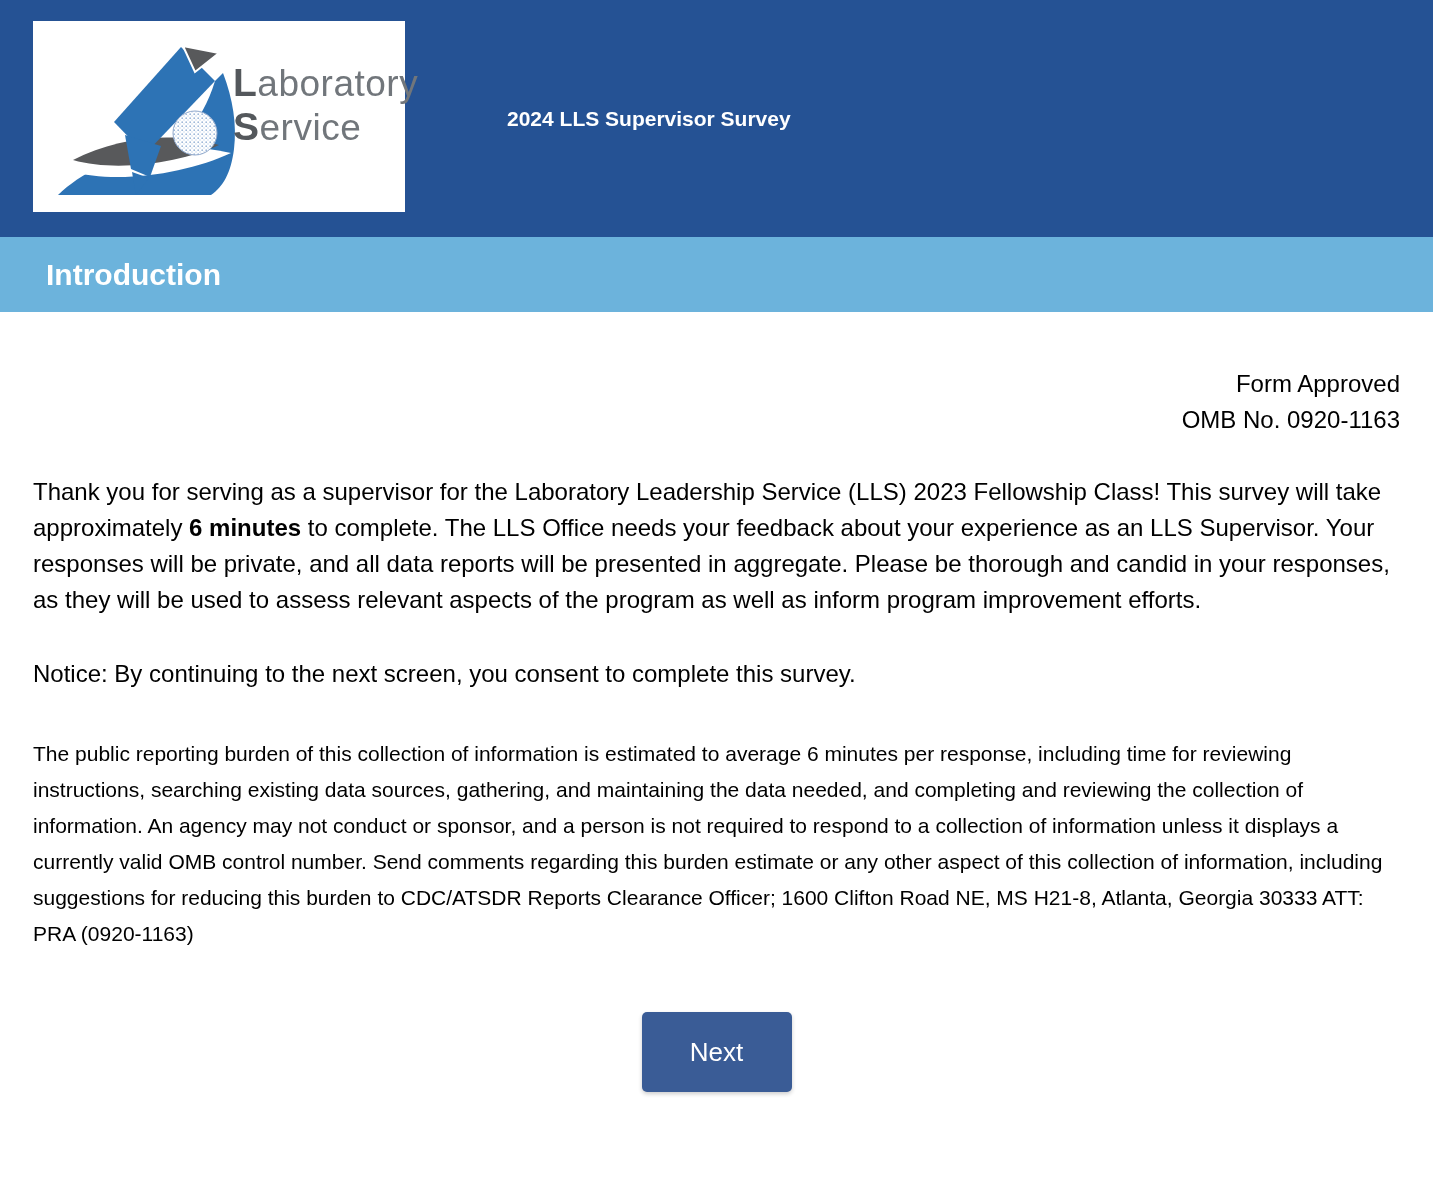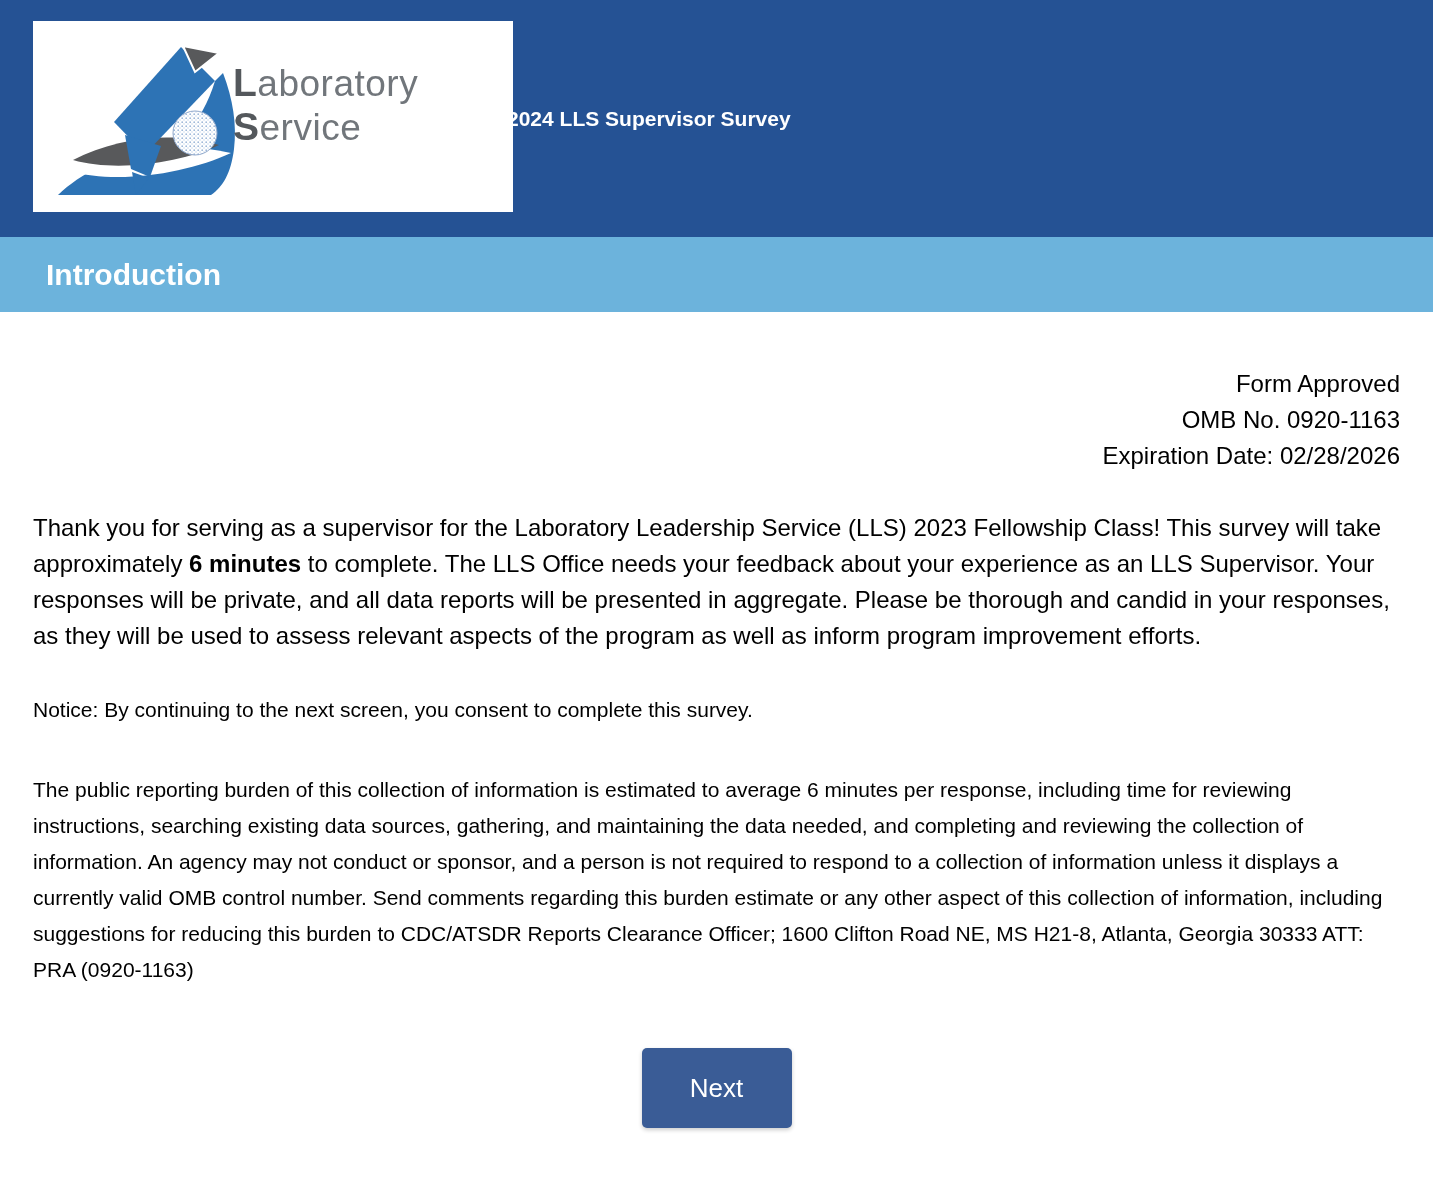--- a/index.html
+++ b/index.html
@@ -8,21 +8,21 @@
     width: 1433px; height: 1191px;
     background: #ffffff;
     font-family: "Liberation Sans", sans-serif;
     color: #000000;
   }
 
   
   .header { position: relative; height: 237px; background: #255294; }
   .logo-box {
     position: absolute; left: 33px; top: 21px;
-    width: 480px; height: 191px; background: #ffffff;
+    width: 372px; height: 191px; background: #ffffff;
   }
   .logo-svg { position: absolute; left: 0; top: 0; width: 450px; height: 191px; }
   .logo-text { position: absolute; left: 200px; top: 40px; white-space: nowrap; }
   .logo-line { font-size: 37px; line-height: 43px; color: #71767b; letter-spacing: 0.5px; }
   .logo-line .cap { font-weight: 700; color: #54585c; font-size: 39px; }
   .header-title {
     position: absolute; left: 507px; top: 0; bottom: 0;
     display: flex; align-items: center;
     color: #ffffff; font-size: 21px; font-weight: 700;
   }
@@ -33,21 +33,21 @@
     display: flex; align-items: center; padding: 0 46px;
     color: #ffffff; font-size: 30px; font-weight: 700;
   }
 
   
   .content { padding: 0 33px; }
   .approval { margin-top: 54px; text-align: right; font-size: 24px; line-height: 36px; }
   .intro-p   { margin: 36px 0 0 0; font-size: 24px; line-height: 36px; }
   .contact-p { margin: 36px 0 0 0; font-size: 24px; line-height: 36px; }
   .email-link { color: #0000ee; text-decoration: underline; cursor: pointer; }
-  .notice-p { margin: 38px 0 0 0; font-size: 21px; line-height: 36px; }
+  .notice-p { margin: 38px 0 0 0; font-size: 24px; line-height: 36px; }
   .burden-p { margin: 44px 0 0 0; font-size: 21px; line-height: 36px; }
 
   
   .button-row { margin-top: 60px; text-align: center; }
   .next-btn {
     width: 150px; height: 80px;
     background: #3a5c96; color: #ffffff;
     font-size: 26px; font-family: inherit;
     border: none; border-radius: 5px; cursor: pointer;
     box-shadow: 0 2px 4px rgba(0,0,0,0.2);
@@ -91,21 +91,20 @@
 </div>
 
 <div class="section-bar">
   <span>Introduction</span>
 </div>
 
 <div class="content">
   <div class="approval">
     <div>Form Approved</div>
     <div>OMB No. 0920-1163</div>
-    <div>Expiration Date: 02/28/2026</div>
   </div>
 
   <p class="intro-p"><span>Thank you for serving as a supervisor for the Laboratory Leadership Service (LLS) 2023 Fellowship Class! This survey will take approximately </span><b>6 minutes</b><span> to complete. The LLS Office needs your feedback about your experience as an LLS Supervisor. Your responses will be private, and all data reports will be presented in aggregate. Please be thorough and candid in your responses, as they will be used to assess relevant aspects of the program as well as inform program improvement efforts.</span></p>
 
 
   <p class="notice-p">Notice: By continuing to the next screen, you consent to complete this survey.</p>
 
   <p class="burden-p">The public reporting burden of this collection of information is estimated to average 6 minutes per response, including time for reviewing instructions, searching existing data sources, gathering, and maintaining the data needed, and completing and reviewing the collection of information. An agency may not conduct or sponsor, and a person is not required to respond to a collection of information unless it displays a currently valid OMB control number. Send comments regarding this burden estimate or any other aspect of this collection of information, including suggestions for reducing this burden to CDC/ATSDR Reports Clearance Officer; 1600 Clifton Road NE, MS H21-8, Atlanta, Georgia 30333 ATT: PRA (0920-1163)</p>
 
   <div class="button-row">

